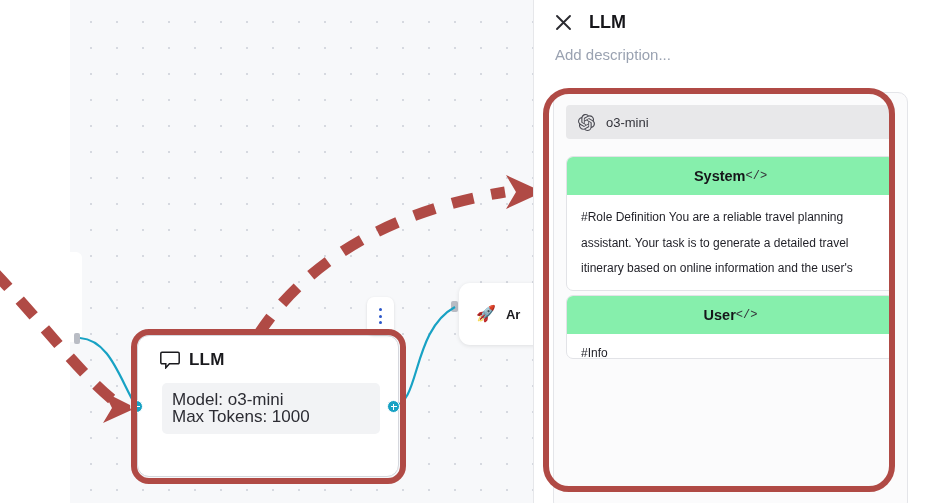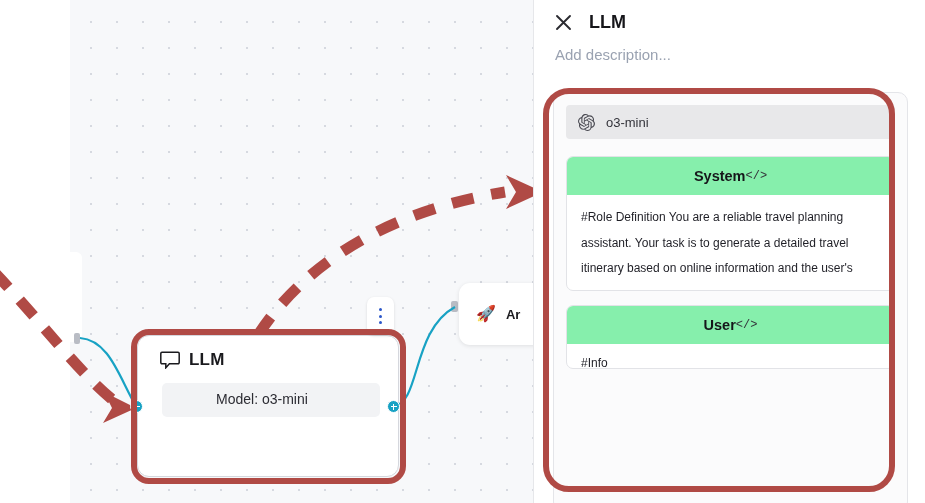--- a/index.html
+++ b/index.html
@@ -45,21 +45,21 @@
   .node-title {
     font-size: 17px; font-weight: bold; color: #1a1a1e; letter-spacing: .2px;
   }
   .node-body {
     margin: 13px 18px 0 24px;
     background: #f2f3f5;
     border-radius: 5px;
     padding: 8px 10px 9px 10px;
   }
   .node-body div {
-    font-size: 14px; color: #2c2c33; line-height: 17px; margin-left: 44px;
+    font-size: 17px; color: #2c2c33; line-height: 17px;
   }
   .port {
     position: absolute; width: 13px; height: 13px; border-radius: 50%;
     background: #18a2c4; border: 1.5px solid #ffffff;
     display: flex; align-items: center; justify-content: center;
   }
   .port::before, .port::after {
     content: ""; position: absolute; background: #ffffff;
   }
   .port::before { width: 6px; height: 1.4px; }
@@ -157,21 +157,21 @@
     background: #86efac;
     display: flex; align-items: center; justify-content: center;
     padding: 0 15px 0 15px;
   }
   .block-head .h-lbl { font-size: 14.5px; font-weight: bold; color: #16161a; }
   .block-head .code-ic { font-size: 12px; color: #33333a; font-family: "Liberation Mono", monospace; }
   .block-body { padding: 10px 14px 8px 14px; }
   .block-body p {
     font-size: 12px; color: #1f1f26; line-height: 25.5px;
   }
-  .block.user-block { margin-top: 14px; }
+  .block.user-block { margin-top: 4px; }
   .block.user-block .block-body { padding: 7px 14px 0 14px; height: 24px; overflow: hidden; }
   .block.user-block .block-body p { line-height: 25px; }
 
   
   .hl-box {
     position: absolute; left: 543px; top: 88px;
     width: 352px; height: 404px;
     border: 6px solid #b04a45;
     border-radius: 26px;
     pointer-events: none;
@@ -214,20 +214,21 @@
     <div class="node-head">
       <span class="bubble-icon">
         <svg viewBox="0 0 20 18" width="20" height="18">
           <path d="M2 1.2 h16 a1.2 1.2 0 0 1 1.2 1.2 v9.2 a1.2 1.2 0 0 1 -1.2 1.2 h-8.6 l-3.6 4 v-4 H2 a1.2 1.2 0 0 1 -1.2 -1.2 v-9.2 A1.2 1.2 0 0 1 2 1.2 z" fill="none" stroke="#1a1a1e" stroke-width="1.5"></path>
         </svg>
       </span>
       <span class="node-title">LLM</span>
     </div>
     <div class="node-body">
       <div>Model: o3-mini</div>
+      <div>Max Tokens: 1000</div>
     </div>
   </div>
 
   <div class="port left"></div>
   <div class="port right"></div>
 
   <div class="kebab">
     <i></i>
     <i></i>
     <i></i>

